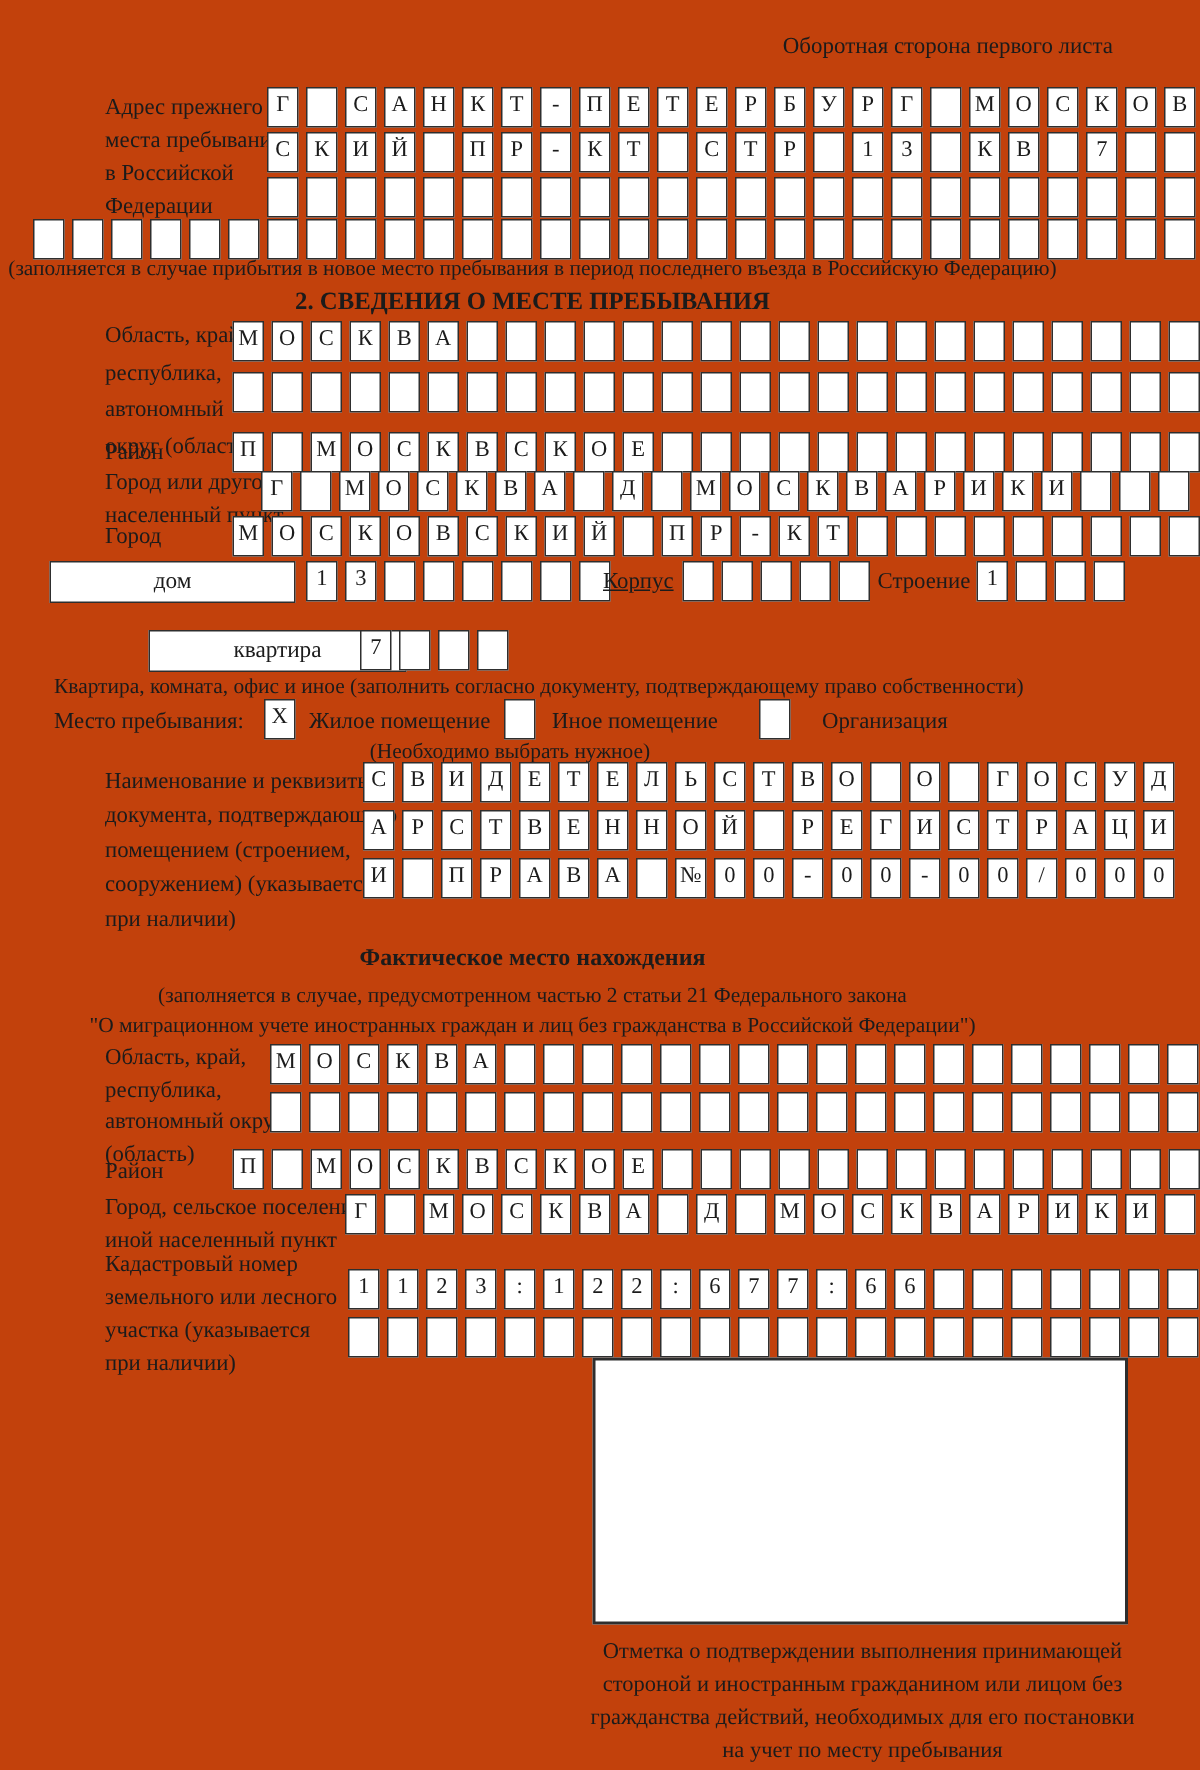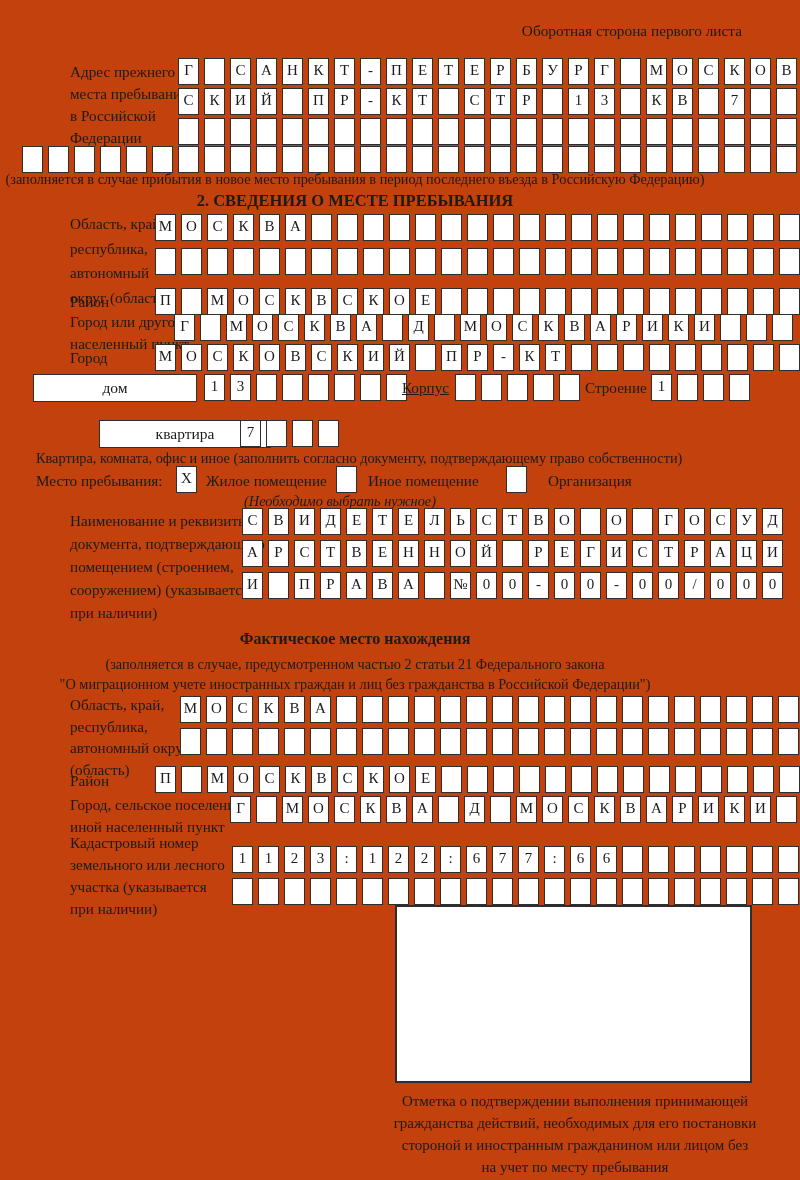--- a/index.html
+++ b/index.html
@@ -350,21 +350,21 @@
     </div>
   <div class="abs label" style="left:206px;top:470px;">Жилое помещение</div>
   <div class="grid" style="left:336px;top:466px;">
       <div class="cell"></div>
     </div>
   <div class="abs label" style="left:368px;top:470px;">Иное помещение</div>
   <div class="grid" style="left:506px;top:466px;">
       <div class="cell"></div>
     </div>
   <div class="abs label" style="left:548px;top:470px;">Организация</div>
-  <div class="abs caption" style="left:130px;top:493px;width:420px;text-align:center;font-style:italic;">(Необходимо выбрать нужное)</div>
+  <div class="abs caption" style="left:130px;top:493px;width:420px;text-align:center;">(Необходимо выбрать нужное)</div>
 
   <div class="abs label" style="left:70px;top:509px;line-height:23px;">
       <div>Наименование и реквизиты</div>
       <div>документа, подтверждающего</div>
       <div>помещением (строением,</div>
       <div>сооружением) (указывается</div>
       <div>при наличии)</div>
     </div>
   <div class="grid" style="left:242px;top:508px;">
       <div class="cell">С</div>
@@ -610,18 +610,18 @@
       <div class="cell"></div>
       <div class="cell"></div>
       <div class="cell"></div>
       <div class="cell"></div>
       <div class="cell"></div>
     </div>
 
   <div class="stamp" style="left:395px;top:905px;width:357px;height:178px;"></div>
   <div class="abs notelines" style="left:350px;top:1090px;width:450px;text-align:center;font-size:15px;line-height:22px;">
       <div>Отметка о подтверждении выполнения принимающей</div>
+      <div>стороной и иностранным гражданином или лицом без</div>
       <div>гражданства действий, необходимых для его постановки</div>
-      <div>стороной и иностранным гражданином или лицом без</div>
       <div>на учет по месту пребывания</div>
     </div>
 
 </div>
 
 </body></html>

